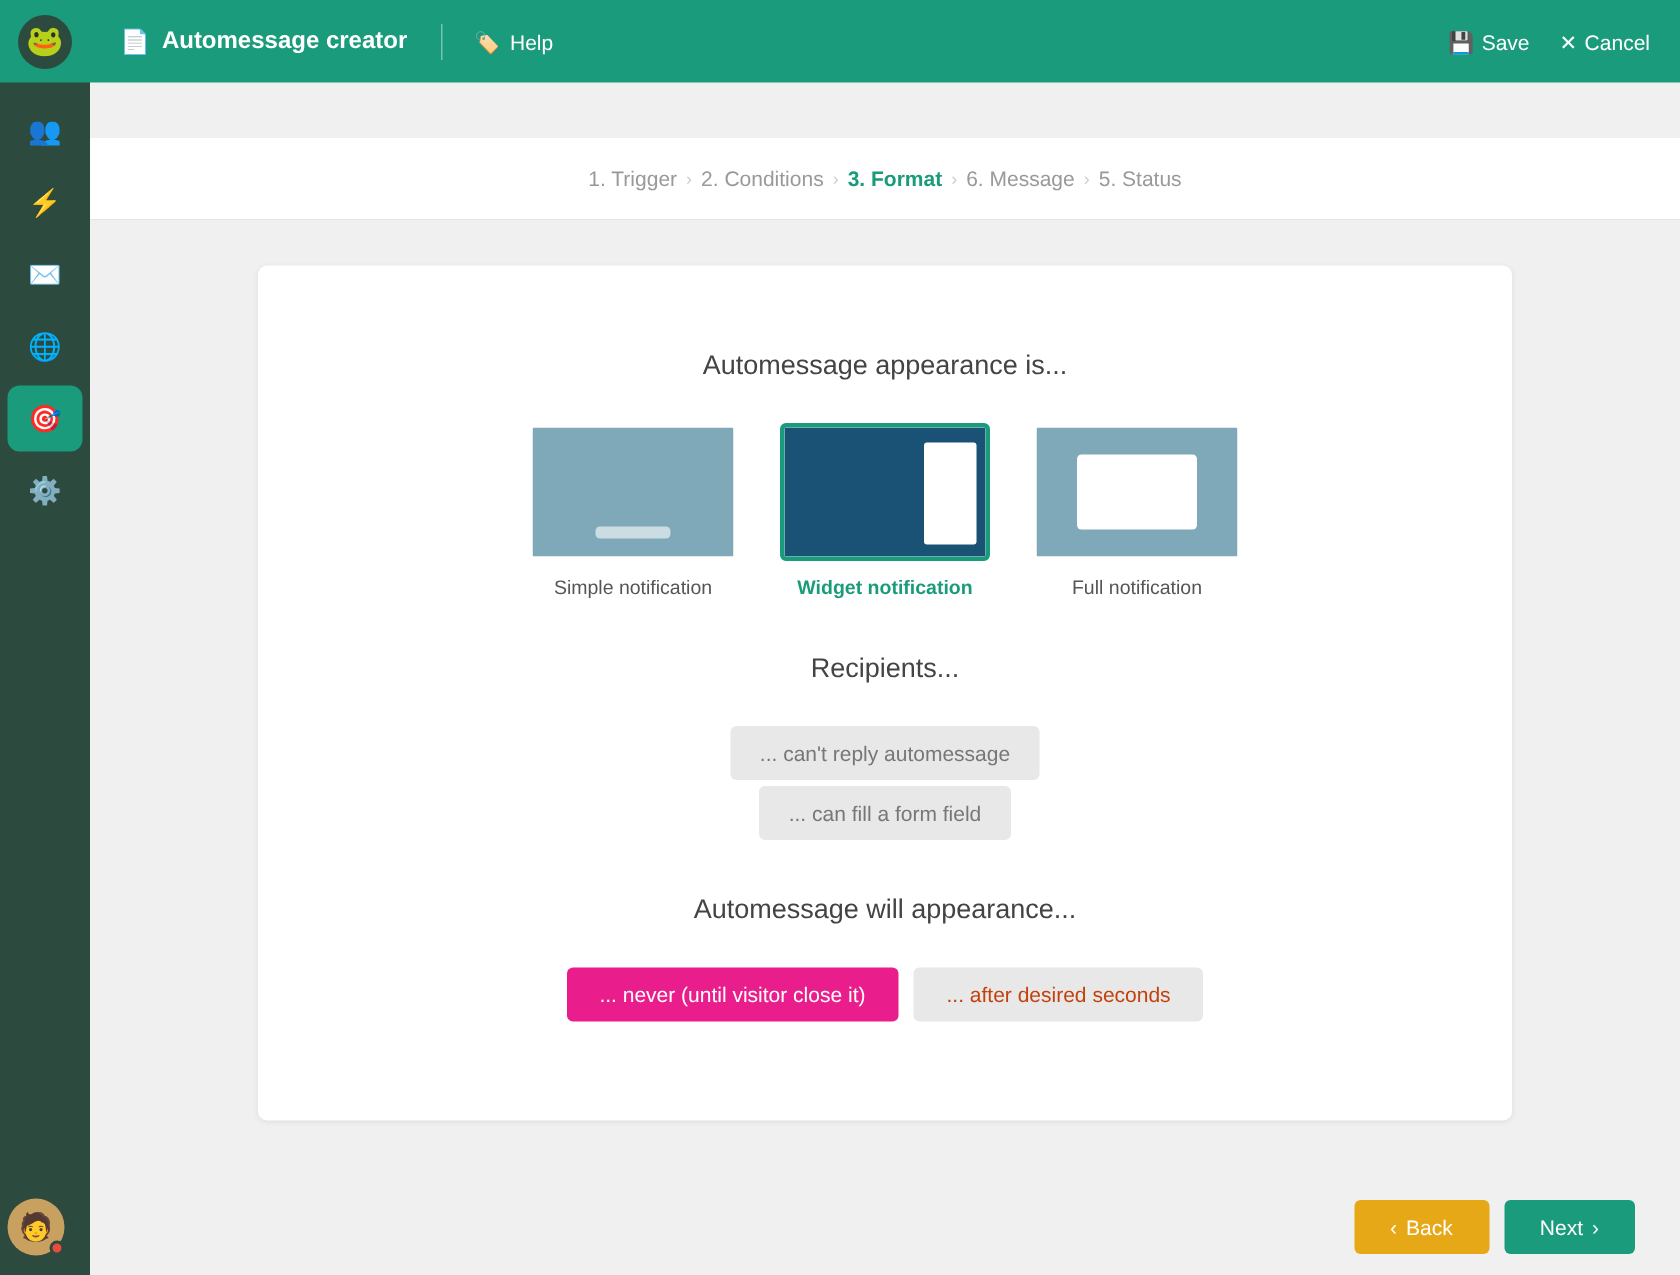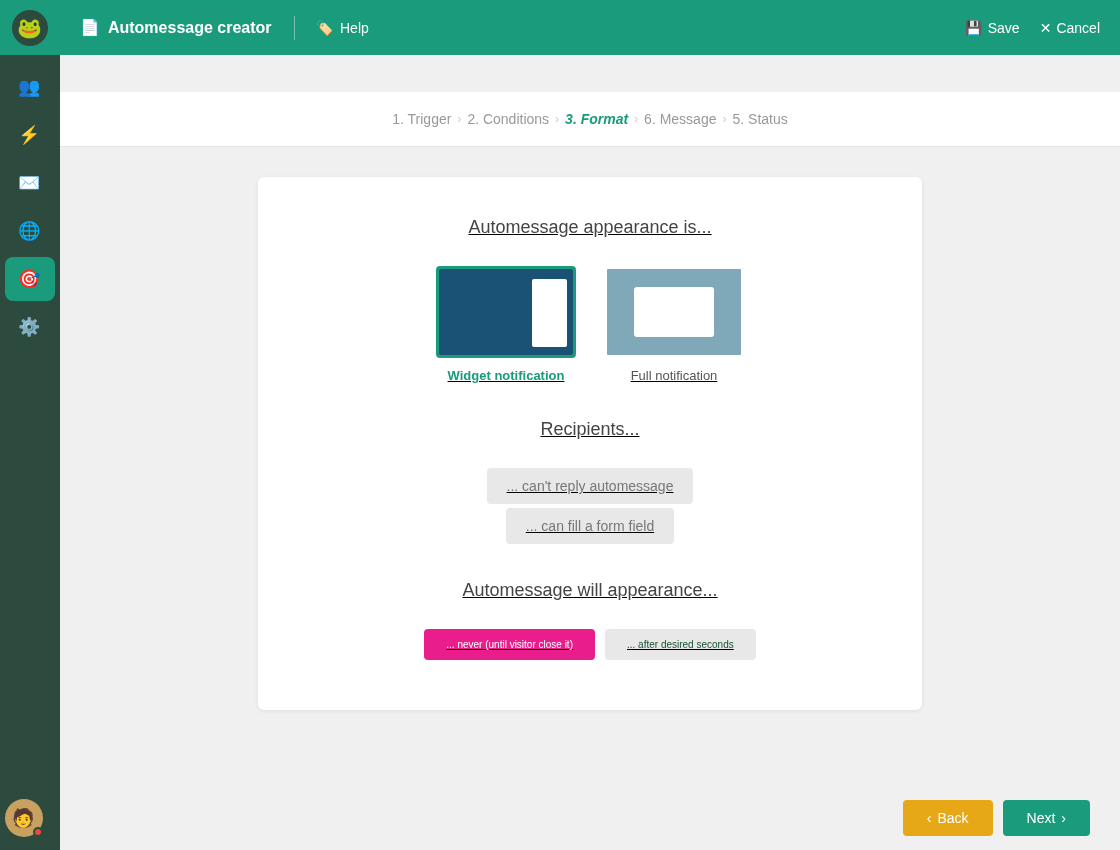--- a/index.html
+++ b/index.html
@@ -157,46 +157,44 @@
     .breadcrumb-item {
       font-size: 14px;
       color: #999;
       display: flex;
       align-items: center;
       gap: 6px;
     }
     .breadcrumb-item.active {
       color: #1a9b7b;
       font-weight: 700;
-      font-style: italic;
     }
     .breadcrumb-arrow {
       color: #ccc;
       font-size: 12px;
     }
 
     
     .content {
       flex: 1;
       padding: 30px;
       display: flex;
       flex-direction: column;
       align-items: center;
       overflow-y: auto;
     }
 
     
     .card {
       background: white;
       border-radius: 6px;
-      padding: 40px 60px;
-      width: 664px;
+      padding: 56px 60px;
+      width: 836px;
       max-width: 100%;
       box-shadow: 0 1px 4px rgba(0,0,0,0.08);
-      text-decoration: underline;
     }
 
     .section-title {
       text-align: center;
       font-size: 18px;
       color: #444;
       margin-bottom: 28px;
     }
 
     
@@ -314,32 +312,32 @@
       margin-bottom: 10px;
     }
     .disappear-buttons {
       display: flex;
       justify-content: center;
       gap: 10px;
     }
     .disappear-btn {
       padding: 10px 22px;
       border-radius: 4px;
-      font-size: 10px;
+      font-size: 14px;
       cursor: pointer;
       border: none;
       text-align: right;
     }
     .disappear-btn.active-pink {
       background: #e91e8c;
       color: white;
     }
     .disappear-btn.inactive {
       background: #e8e8e8;
-      color: #14532d;
+      color: #c2410c;
     }
 
     
     .bottom-actions {
       display: flex;
       justify-content: flex-end;
       gap: 10px;
       padding: 14px 30px;
       background: #f0f0f0;
     }
@@ -445,20 +443,28 @@
     </div>
   </div>
 
   <div class="content">
     <div class="card">
 
       <div class="section-title">Automessage appearance is...</div>
 
       <div class="notification-types">
 
+        <div class="notif-card">
+          <div class="notif-preview">
+            <div class="preview-simple">
+              <div class="preview-simple-bar"></div>
+            </div>
+          </div>
+          <span class="notif-label">Simple notification</span>
+        </div>
 
         <div class="notif-card">
           <div class="notif-preview selected">
             <div class="preview-widget">
               <div class="preview-widget-popup"></div>
             </div>
           </div>
           <span class="notif-label selected">Widget notification</span>
         </div>
 

